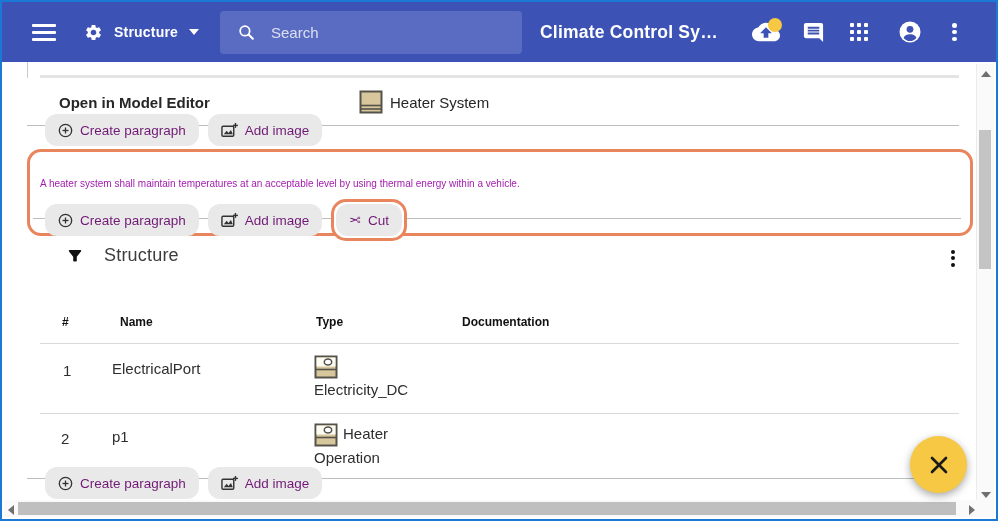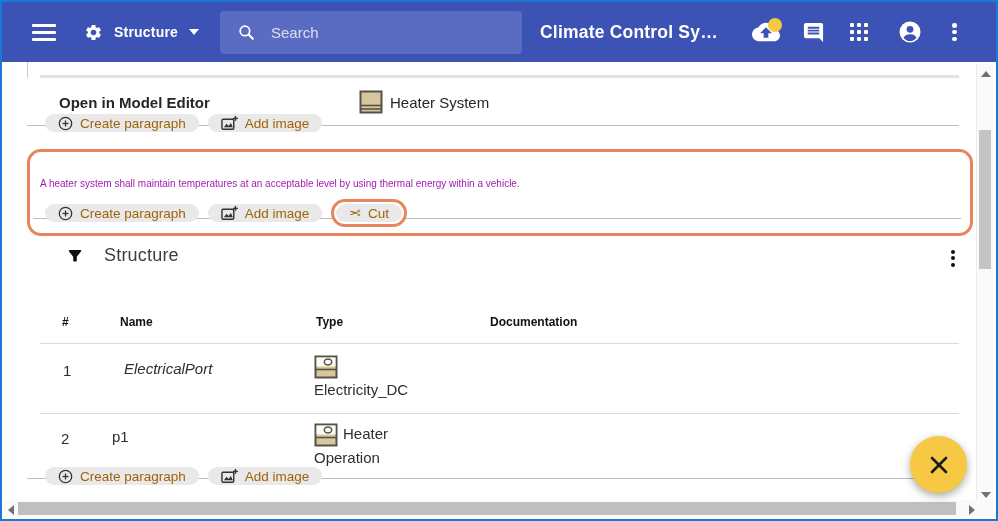--- a/index.html
+++ b/index.html
@@ -26,21 +26,21 @@
 
   
   #content{position:absolute;left:0;top:60px;width:976px;height:443px;background:#fff;}
   .rule-thick{position:absolute;left:38px;top:13px;width:919px;height:3px;background:#e4e4e4;}
   .rule-vert{position:absolute;left:25px;top:0;width:1px;height:16px;background:#c9c9c9;}
   .open-link{position:absolute;left:57px;top:32px;font-size:15px;color:#262626;cursor:pointer;font-weight:bold;}
   .element-ref{position:absolute;left:357px;top:28px;display:flex;align-items:center;gap:7px;font-size:15px;color:#262626;cursor:pointer;}
 
   .pillrow{position:absolute;display:flex;gap:9px;z-index:3;}
   .rowline{position:absolute;height:1px;background:#bdbdbd;z-index:1;}
-  .pill{display:inline-flex;align-items:center;gap:7px;height:18px;padding:0 13px;background:#e9e9e9;border-radius:12px;font-size:13.5px;color:#a16207;cursor:pointer;white-space:nowrap;z-index:3;}
+  .pill{display:inline-flex;align-items:center;gap:7px;height:32px;padding:0 13px;background:#e9e9e9;border-radius:12px;font-size:13.5px;color:#701a75;cursor:pointer;white-space:nowrap;z-index:3;}
   .pill .scissors{display:inline-block;transform:scaleX(-1);font-size:14px;line-height:1;}
   .cutwrap{border:3px solid #e8855c;border-radius:15px;padding:2px;margin-top:-5px;background:#fff;z-index:3;}
 
   .sel-panel{position:absolute;left:25px;top:87px;width:940px;height:81px;border:3px solid #e8855c;border-radius:14px;background:#fff;z-index:2;}
   .sel-panel .ptext{position:absolute;left:10px;top:26px;width:910px;font-size:10px;color:#a21caf;}
   .sel-panel .innerline{position:absolute;left:3px;top:66px;width:928px;height:1px;background:#bdbdbd;}
 
   .ifc-head{position:absolute;left:64px;top:183px;display:flex;align-items:center;gap:20px;}
   .ifc-title{font-size:18px;color:#3d3d3d;letter-spacing:.2px;}
   .ifc-kebab{position:absolute;left:949px;top:185px;cursor:pointer;}
@@ -212,27 +212,27 @@
     </div>
     <div class="ifc-kebab kebab-dark">
         <span></span>
         <span></span>
         <span></span>
       </div>
 
     <div class="thead" style="left:60px;">#</div>
     <div class="thead" style="left:118px;">Name</div>
     <div class="thead" style="left:314px;">Type</div>
-    <div class="thead" style="left:488px;text-align:center;">Documentation</div>
+    <div class="thead" style="left:460px;text-align:center;">Documentation</div>
 
     <div class="tline" style="top:281px;"></div>
 
     <div>
       <div class="tcell" style="left:61px;top:300px;">1</div>
-      <div class="tcell" style="left:122px;top:298px;font-style:italic;">ElectricalPort</div>
+      <div class="tcell" style="left:110px;top:298px;">ElectricalPort</div>
       <div class="tcell typecell" style="left:312px;top:293px;"><svg width="24" height="24" viewBox="0 0 24 24">
             <rect x="1.5" y="1.5" width="21" height="21" fill="#d8c69c" stroke="#55524a" stroke-width="2"></rect>
             <rect x="2.5" y="2.5" width="19" height="9" fill="#fdfdf6"></rect>
             <line x1="2" y1="14.5" x2="22" y2="14.5" stroke="#55524a" stroke-width="1.6"></line>
             <ellipse cx="14" cy="7" rx="3.7" ry="3" fill="#fff" stroke="#55524a" stroke-width="1.5"></ellipse>
           </svg><span>Electricity_DC</span></div>
       <div class="tcell" style="left:460px;top:298px;"></div>
     </div>
 
     <div class="tline" style="top:351px;"></div>

